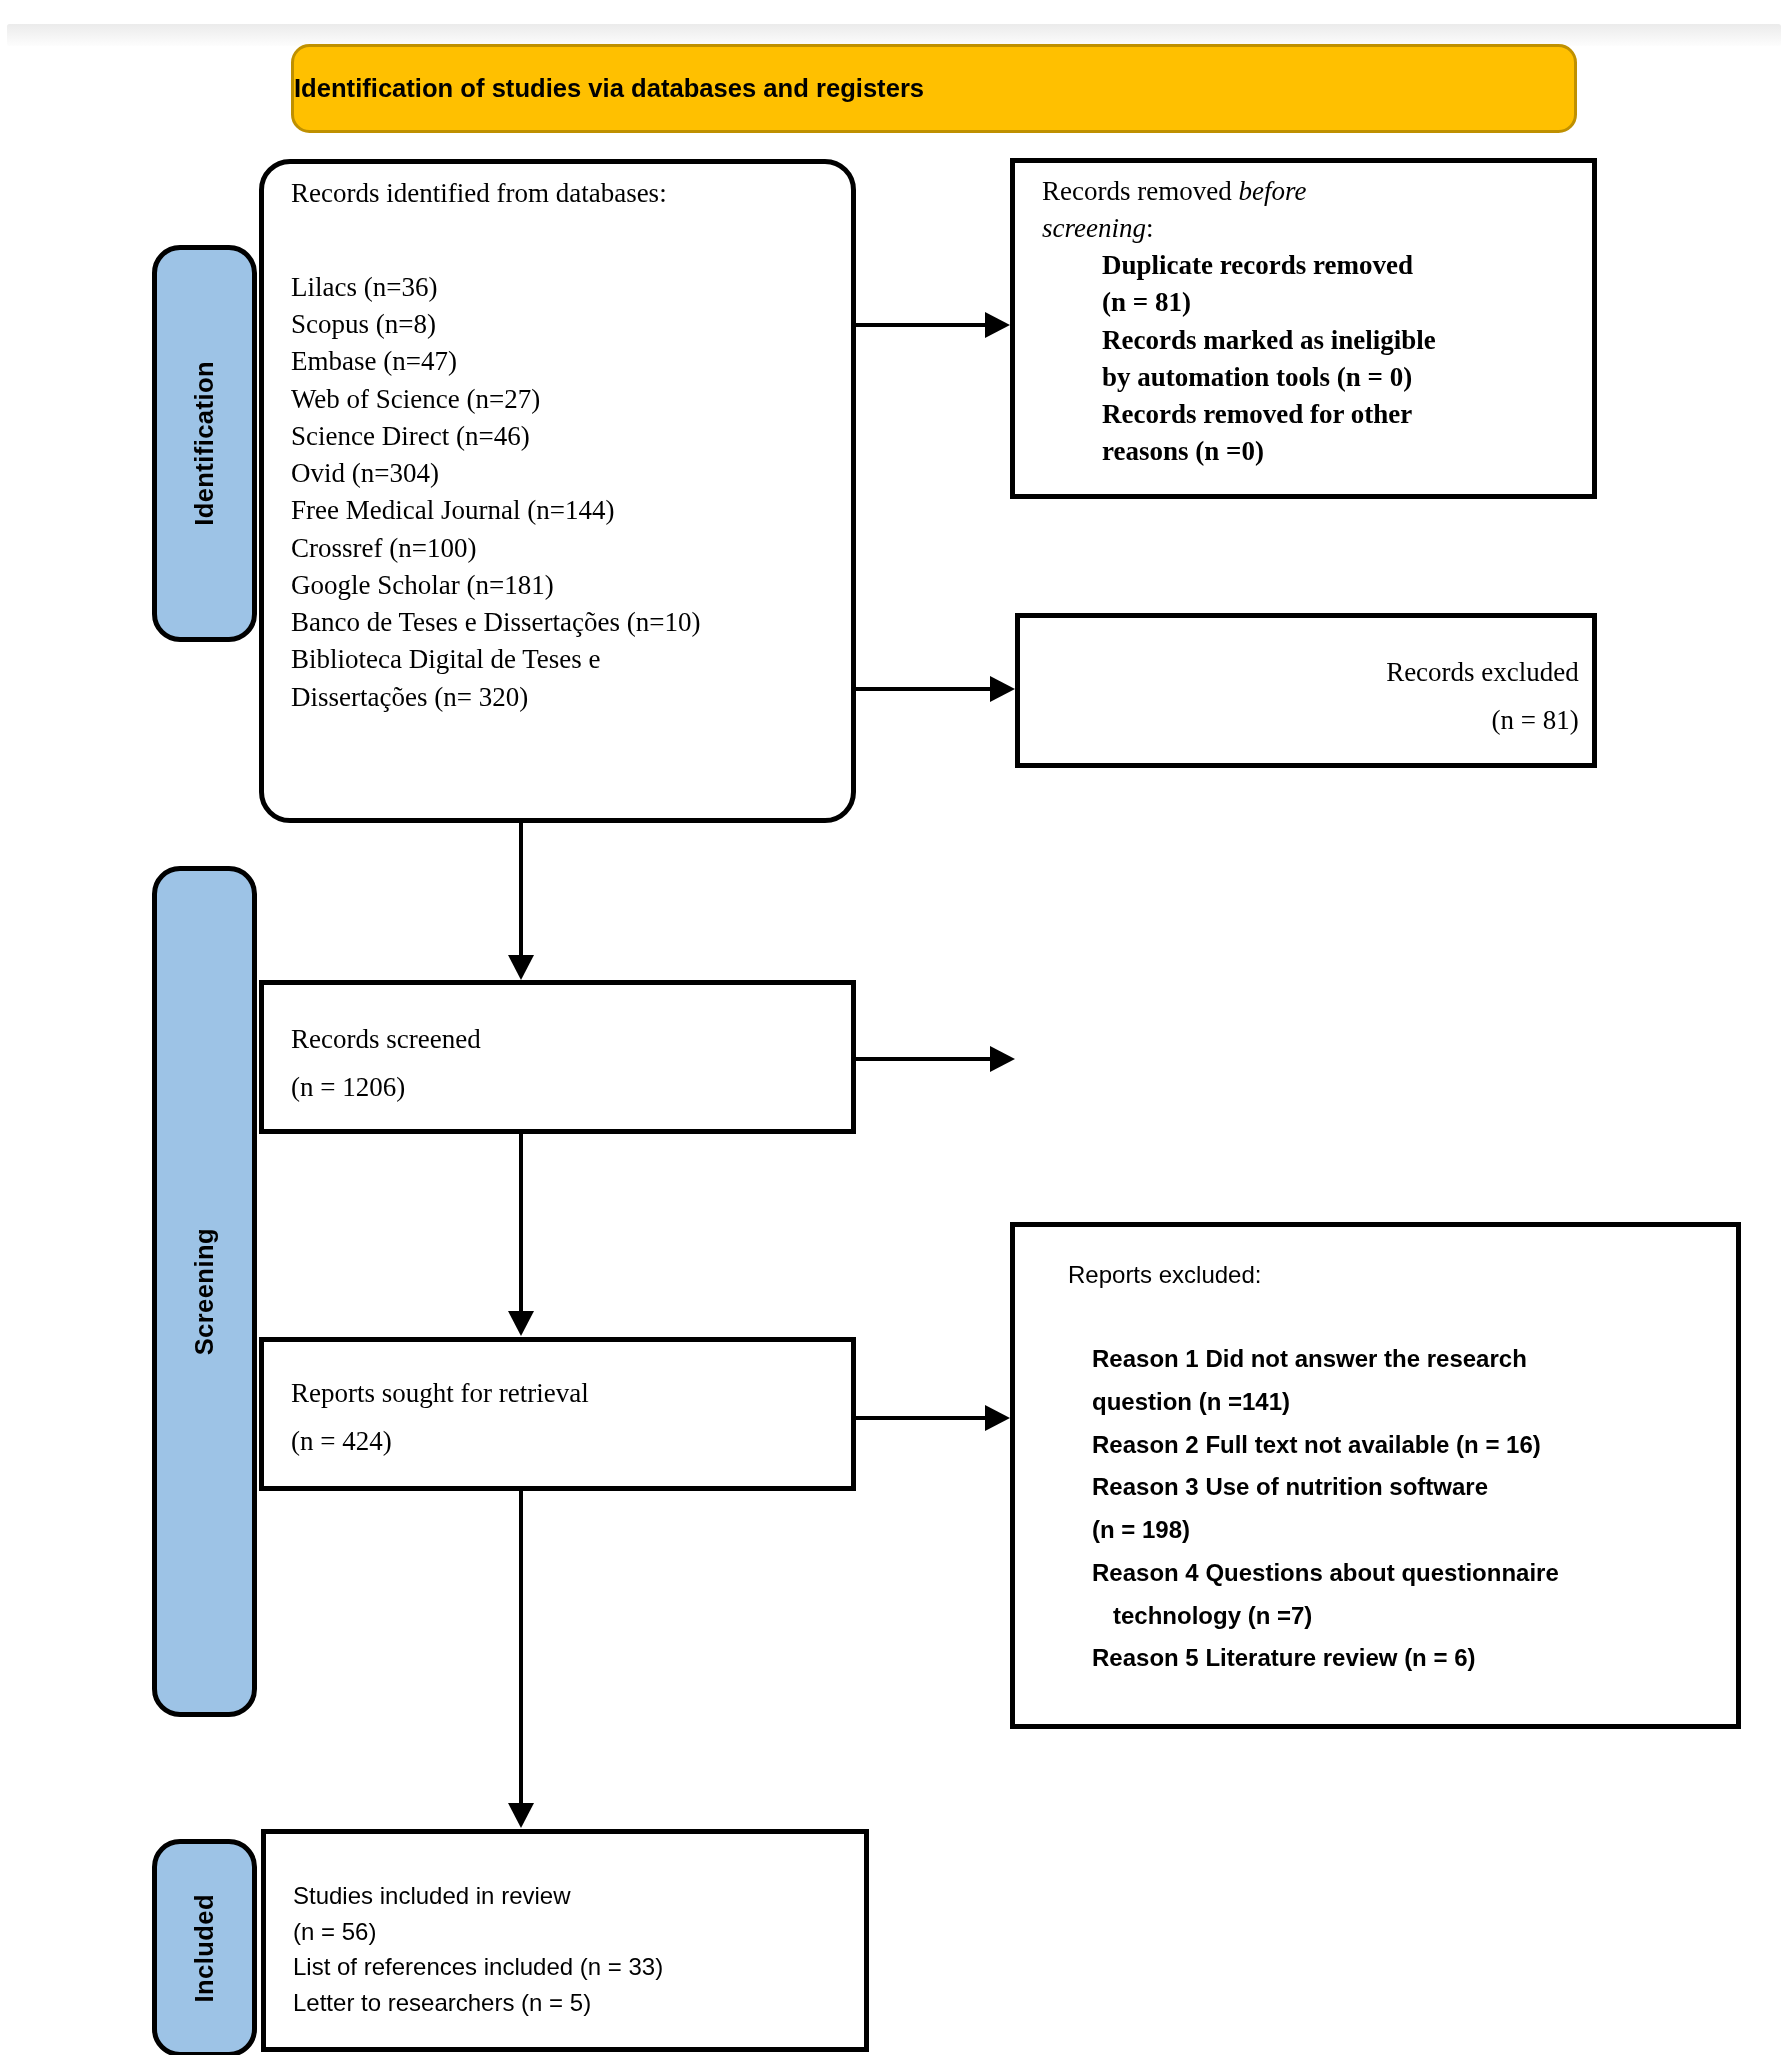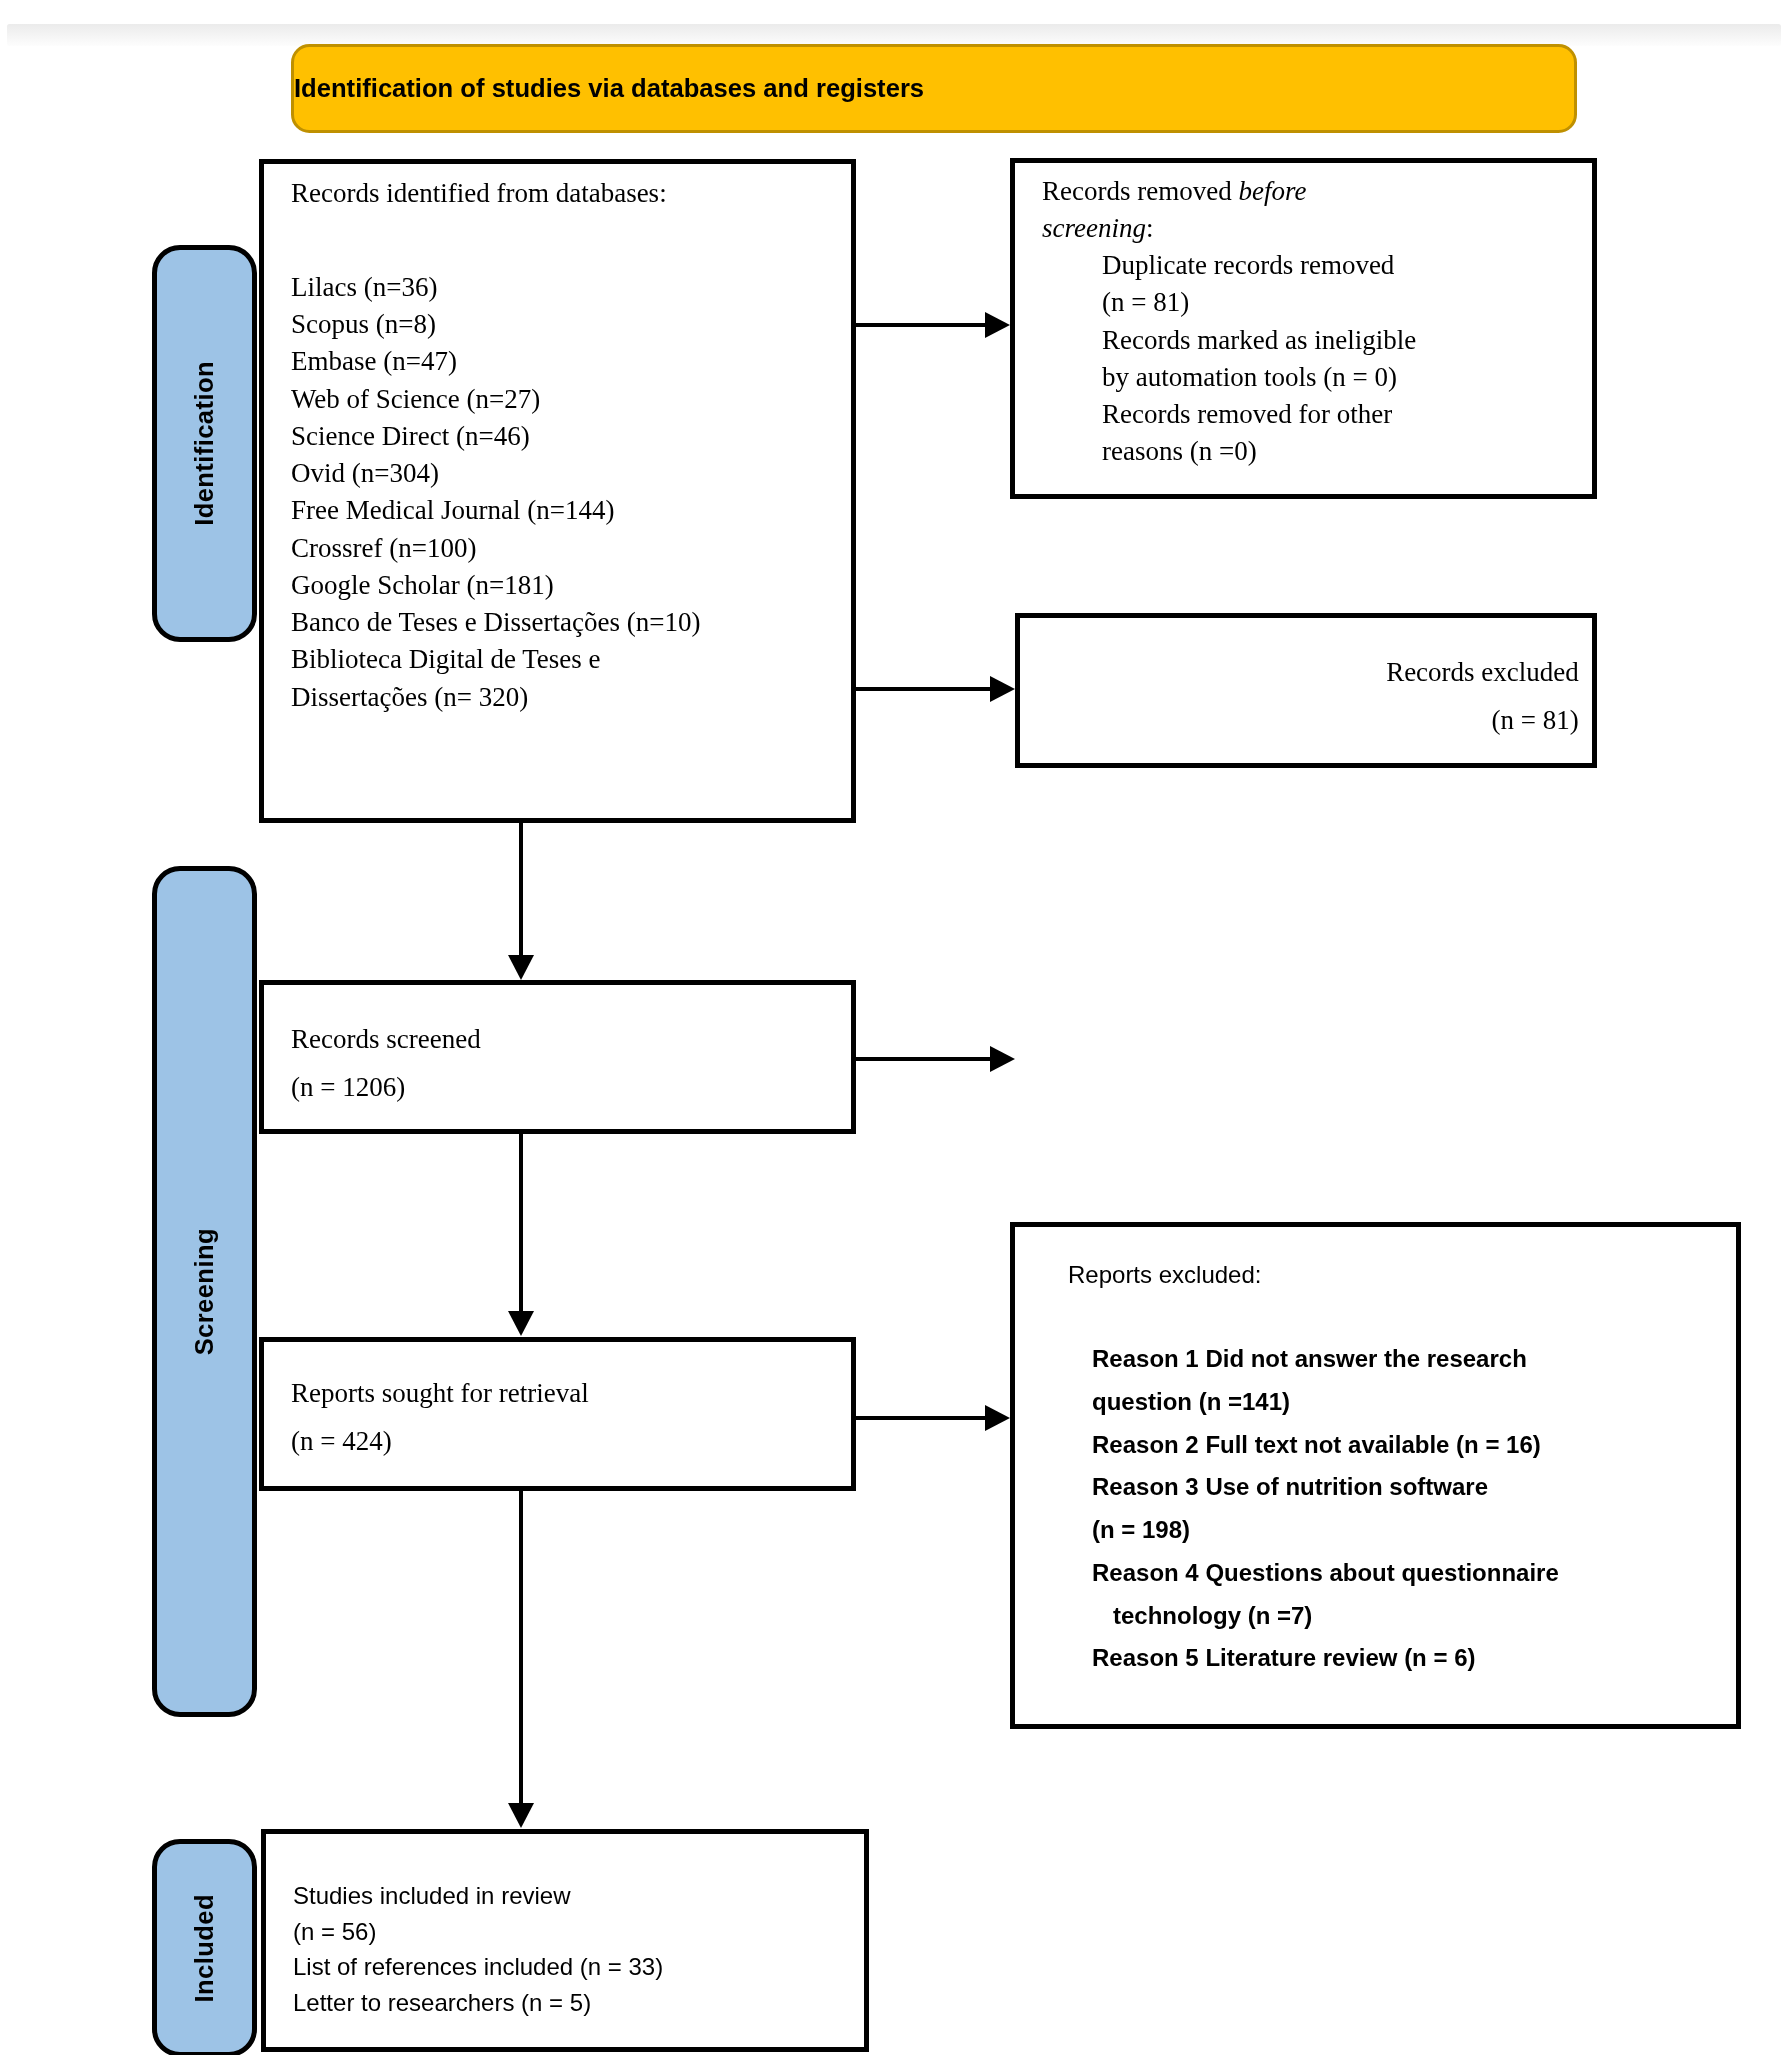--- a/index.html
+++ b/index.html
@@ -61,21 +61,21 @@
     border-left:25.6px solid #000;border-top:13.7px solid transparent;border-bottom:13.7px solid transparent;
     width:0;height:0;
   }
   .ar-v{width:4px;}
   .ar-v::after{
     content:'';position:absolute;top:100%;left:50%;transform:translateX(-50%);
     border-top:25.6px solid #000;border-left:13.7px solid transparent;border-right:13.7px solid transparent;
     width:0;height:0;
   }
   .hang{padding-left:21px;text-indent:-21px;}
-  .item-block{margin-left:60px;}
+  .item-block{margin-left:60px;font-weight:bold;}
   .h-item{margin-left:24px;font-weight:bold;}
 </style>
 </head>
 <body>
 
 <div id="canvas">
 
   <div class="top-strip"></div>
 
   <div class="banner">
@@ -85,21 +85,21 @@
   <div class="stage" style="top:245px;height:387px;">
     <span class="vtext">Identification</span>
   </div>
   <div class="stage" style="top:866px;height:841px;">
     <span class="vtext">Screening</span>
   </div>
   <div class="stage" style="top:1839px;height:208px;">
     <span class="vtext">Included</span>
   </div>
 
-  <div class="fbox serif-txt" style="left:259px;top:159px;width:597px;height:664px;padding:10.6px 13.2px 8.8px 27px;">
+  <div class="fbox serif-txt" style="left:259px;top:159px;width:597px;height:664px;padding:10.6px 13.2px 8.8px 27px;border-radius:31px;">
     <div>Records identified from databases:</div>
     <div style="height:57px;"></div>
     <div class="pre">Lilacs (n=36)</div>
     <div class="pre">Scopus (n=8)</div>
     <div class="pre">Embase (n=47)</div>
     <div class="pre">Web of Science (n=27)</div>
     <div class="pre">Science Direct (n=46)</div>
     <div class="pre">Ovid (n=304)</div>
     <div class="pre">Free Medical Journal (n=144)</div>
     <div class="pre">Crossref (n=100)</div>

